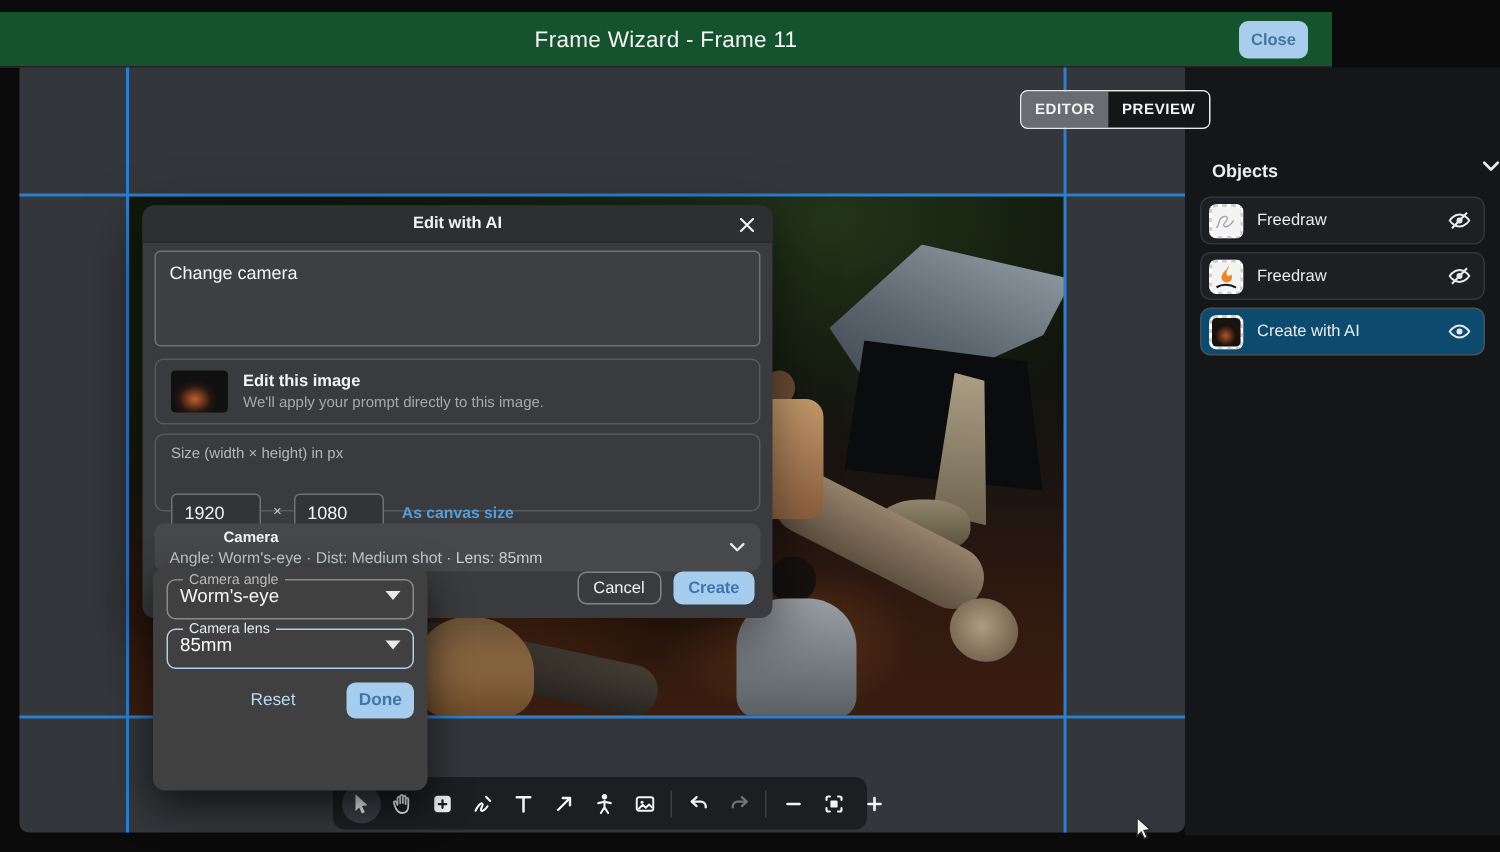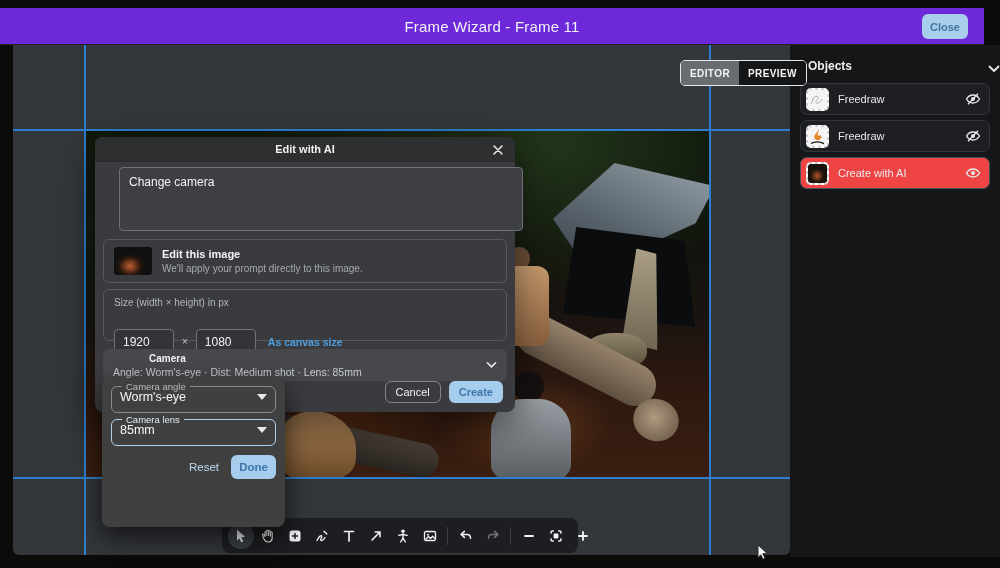--- a/index.html
+++ b/index.html
@@ -2,21 +2,21 @@
 <html><head>
 <meta charset="utf-8">
 <style>
   * { margin:0; padding:0; box-sizing:border-box; }
   html,body { width:1000px; height:568px; background:#0b0b0c; overflow:hidden;
               font-family:"Liberation Sans", sans-serif; -webkit-font-smoothing:antialiased; }
   .abs { position:absolute; }
   #stage { position:relative; width:1000px; height:568px; background:#0b0b0c; }
 
   
-  #titlebar { left:0; top:8px; width:984px; height:37px; background:#6d28d9;
+  #titlebar { left:0; top:8px; width:888px; height:37px; background:#14532d;
               border-bottom:1px solid #242425; display:flex; align-items:center; justify-content:center; }
   #title { color:#f3f4f5; font-size:15px; letter-spacing:.2px; }
   #close-btn { position:absolute; right:16px; top:6px; width:46px; height:25px; background:#a9cdec;
                border:none; border-radius:6px; color:#44759f; font-size:11px; font-weight:bold;
                display:flex; align-items:center; justify-content:center; cursor:pointer; }
 
   
   #canvas { left:13px; top:45px; width:777px; height:510px; background:#33363a; border-radius:0 0 6px 6px; }
 
   .guide-v { width:2px; top:45px; height:510px; z-index:6; }
@@ -63,26 +63,26 @@
   
   #view-toggle { left:680px; top:60px; height:26px; display:flex; border:1px solid #e6e8ea;
                  border-radius:5px; overflow:hidden; z-index:12; }
   #view-toggle .seg { display:flex; align-items:center; justify-content:center; padding:0 9px;
                  font-size:10px; font-weight:bold; letter-spacing:.4px; color:#f2f3f4; cursor:pointer; }
   #seg-editor { background:#696d71; }
   #seg-preview { background:#151617; }
 
   
   #sidebar { left:790px; top:45px; width:210px; height:512px; background:#141618; z-index:8; }
-  #objects-header { display:flex; align-items:flex-end; justify-content:space-between; padding:14px 0 10px 18px; }
+  #objects-header { display:flex; align-items:flex-start; justify-content:space-between; padding:14px 0 10px 18px;margin-top:48px; }
   #objects-title { color:#eceeef; font-size:12px; font-weight:bold; }
   .layer { position:relative; margin:0 10px 5px 10px; height:32px; background:#1d1f22;
            border:1px solid #323539; border-radius:7px; display:flex; align-items:center;
            padding:0 8px 0 5px; cursor:pointer; }
-  .layer.selected { background:#ef4444; border-color:#46525b; }
+  .layer.selected { background:#0c4a6e; border-color:#46525b; }
   .thumb { width:23px; height:23px; border-radius:5px; overflow:hidden; flex:0 0 auto;
            background-color:#fff;
            background-image:conic-gradient(#cfcfcf 25%, transparent 0 50%, #cfcfcf 0 75%, transparent 0);
            background-size:6px 6px; position:relative; }
   .thumb .inner { position:absolute; inset:2px; border-radius:3px; }
   .t-darkphoto  { background:radial-gradient(60% 55% at 50% 70%, #4a2a18, #141a14 75%); }
   .t-darkfire   { background:radial-gradient(45% 45% at 48% 62%, #b0542a, #1a120d 78%); }
   .t-white      { background:#f4f4f4; }
   .layer-label { color:#e9eaec; font-size:11px; margin-left:9px; flex:1 1 auto; white-space:nowrap;
                  overflow:hidden; text-overflow:ellipsis; }
@@ -90,21 +90,21 @@
 
   
   #modal { left:95px; top:137px; width:420px; height:275px; background:#3a3b3e; border-radius:8px;
            box-shadow:0 14px 38px rgba(0,0,0,.55); z-index:20; }
   #modal-header { height:25px; background:#2e2f31; border-radius:8px 8px 0 0; display:flex;
                   align-items:center; justify-content:center; position:relative;
                   border-bottom:1px solid #29292b; }
   #modal-title { color:#f0f1f2; font-size:11px; font-weight:bold; }
   #modal-close { position:absolute; right:9px; top:5px; width:16px; height:16px; display:flex;
                  align-items:center; justify-content:center; cursor:pointer; }
-  #prompt-input { position:absolute; left:24px; top:30px; width:404px; height:64px; background:#3e3f42;
+  #prompt-input { position:absolute; left:8px; top:30px; width:404px; height:64px; background:#3e3f42;
                   border:1px solid #6e7175; border-radius:4px; resize:none; color:#f2f3f4;
                   font-size:12px; font-family:"Liberation Sans",sans-serif; padding:7px 9px; outline:none; }
   .mbox { position:absolute; left:8px; width:404px; border:1px solid #57595d; border-radius:6px; }
   #edit-target { top:102px; height:44px; display:flex; align-items:center; padding:0 10px; gap:10px; }
   #edit-thumb { width:38px; height:28px; border-radius:3px; flex:0 0 auto;
                 background:radial-gradient(40% 45% at 42% 68%, #c06030, #27160e 70%, #101010 100%); }
   #edit-target-title { color:#f2f3f4; font-size:11px; font-weight:bold; margin-bottom:3px; }
   #edit-target-desc { color:#a6a9ac; font-size:10px; }
   #size-box { top:152px; height:52px; padding:7px 10px; }
   #size-label { color:#b3b6b9; font-size:10px; }
@@ -128,21 +128,21 @@
   #popover { left:102px; top:378px; width:183px; height:149px; background:#404040; border-radius:8px;
              box-shadow:0 10px 26px rgba(0,0,0,.65); z-index:30; padding:2px 9px 8px 9px; }
   fieldset.cam { border:1px solid #87898d; border-radius:6px; margin-top:1px; height:32px; padding:0 6px; }
   fieldset.cam legend { font-size:9.5px; color:#b7babd; padding:0 4px; margin-left:4px; }
   fieldset.cam.focused { border:1.5px solid #aed0ef; }
   fieldset.cam.focused legend { color:#e2ecf5; }
   .cam-row { display:flex; align-items:center; justify-content:space-between; margin-top:-2px; padding:0 2px; cursor:pointer; }
   .cam-value { color:#f4f5f6; font-size:12.5px; }
   .caret { width:0; height:0; border-left:5px solid transparent; border-right:5px solid transparent;
            border-top:6px solid #e8e9eb; }
-  #popover-footer { display:flex; align-items:center; justify-content:flex-end; gap:12px; margin-top:9px; }
+  #popover-footer { display:flex; align-items:center; justify-content:flex-end; gap:34px; margin-top:9px; }
   #reset-btn { background:none; border:none; color:#bcd9f4; font-size:11.5px; cursor:pointer; }
   #done-btn { width:45px; height:24px; background:#a7cdee; border:none; border-radius:6px;
               color:#3e76ac; font-size:11.5px; font-weight:bold; cursor:pointer; }
 
   
   #toolbar { left:222px; top:518px; width:356px; height:35px; background:#1c1e21; border-radius:8px;
              z-index:15; display:flex; align-items:center; padding:0 5px; }
   .tool { width:26px; height:26px; border:none; background:transparent; display:flex; align-items:center;
           justify-content:center; border-radius:50%; cursor:pointer; flex:0 0 auto; margin:0 .5px; }
   .tool.active { background:#3a3e44; }

